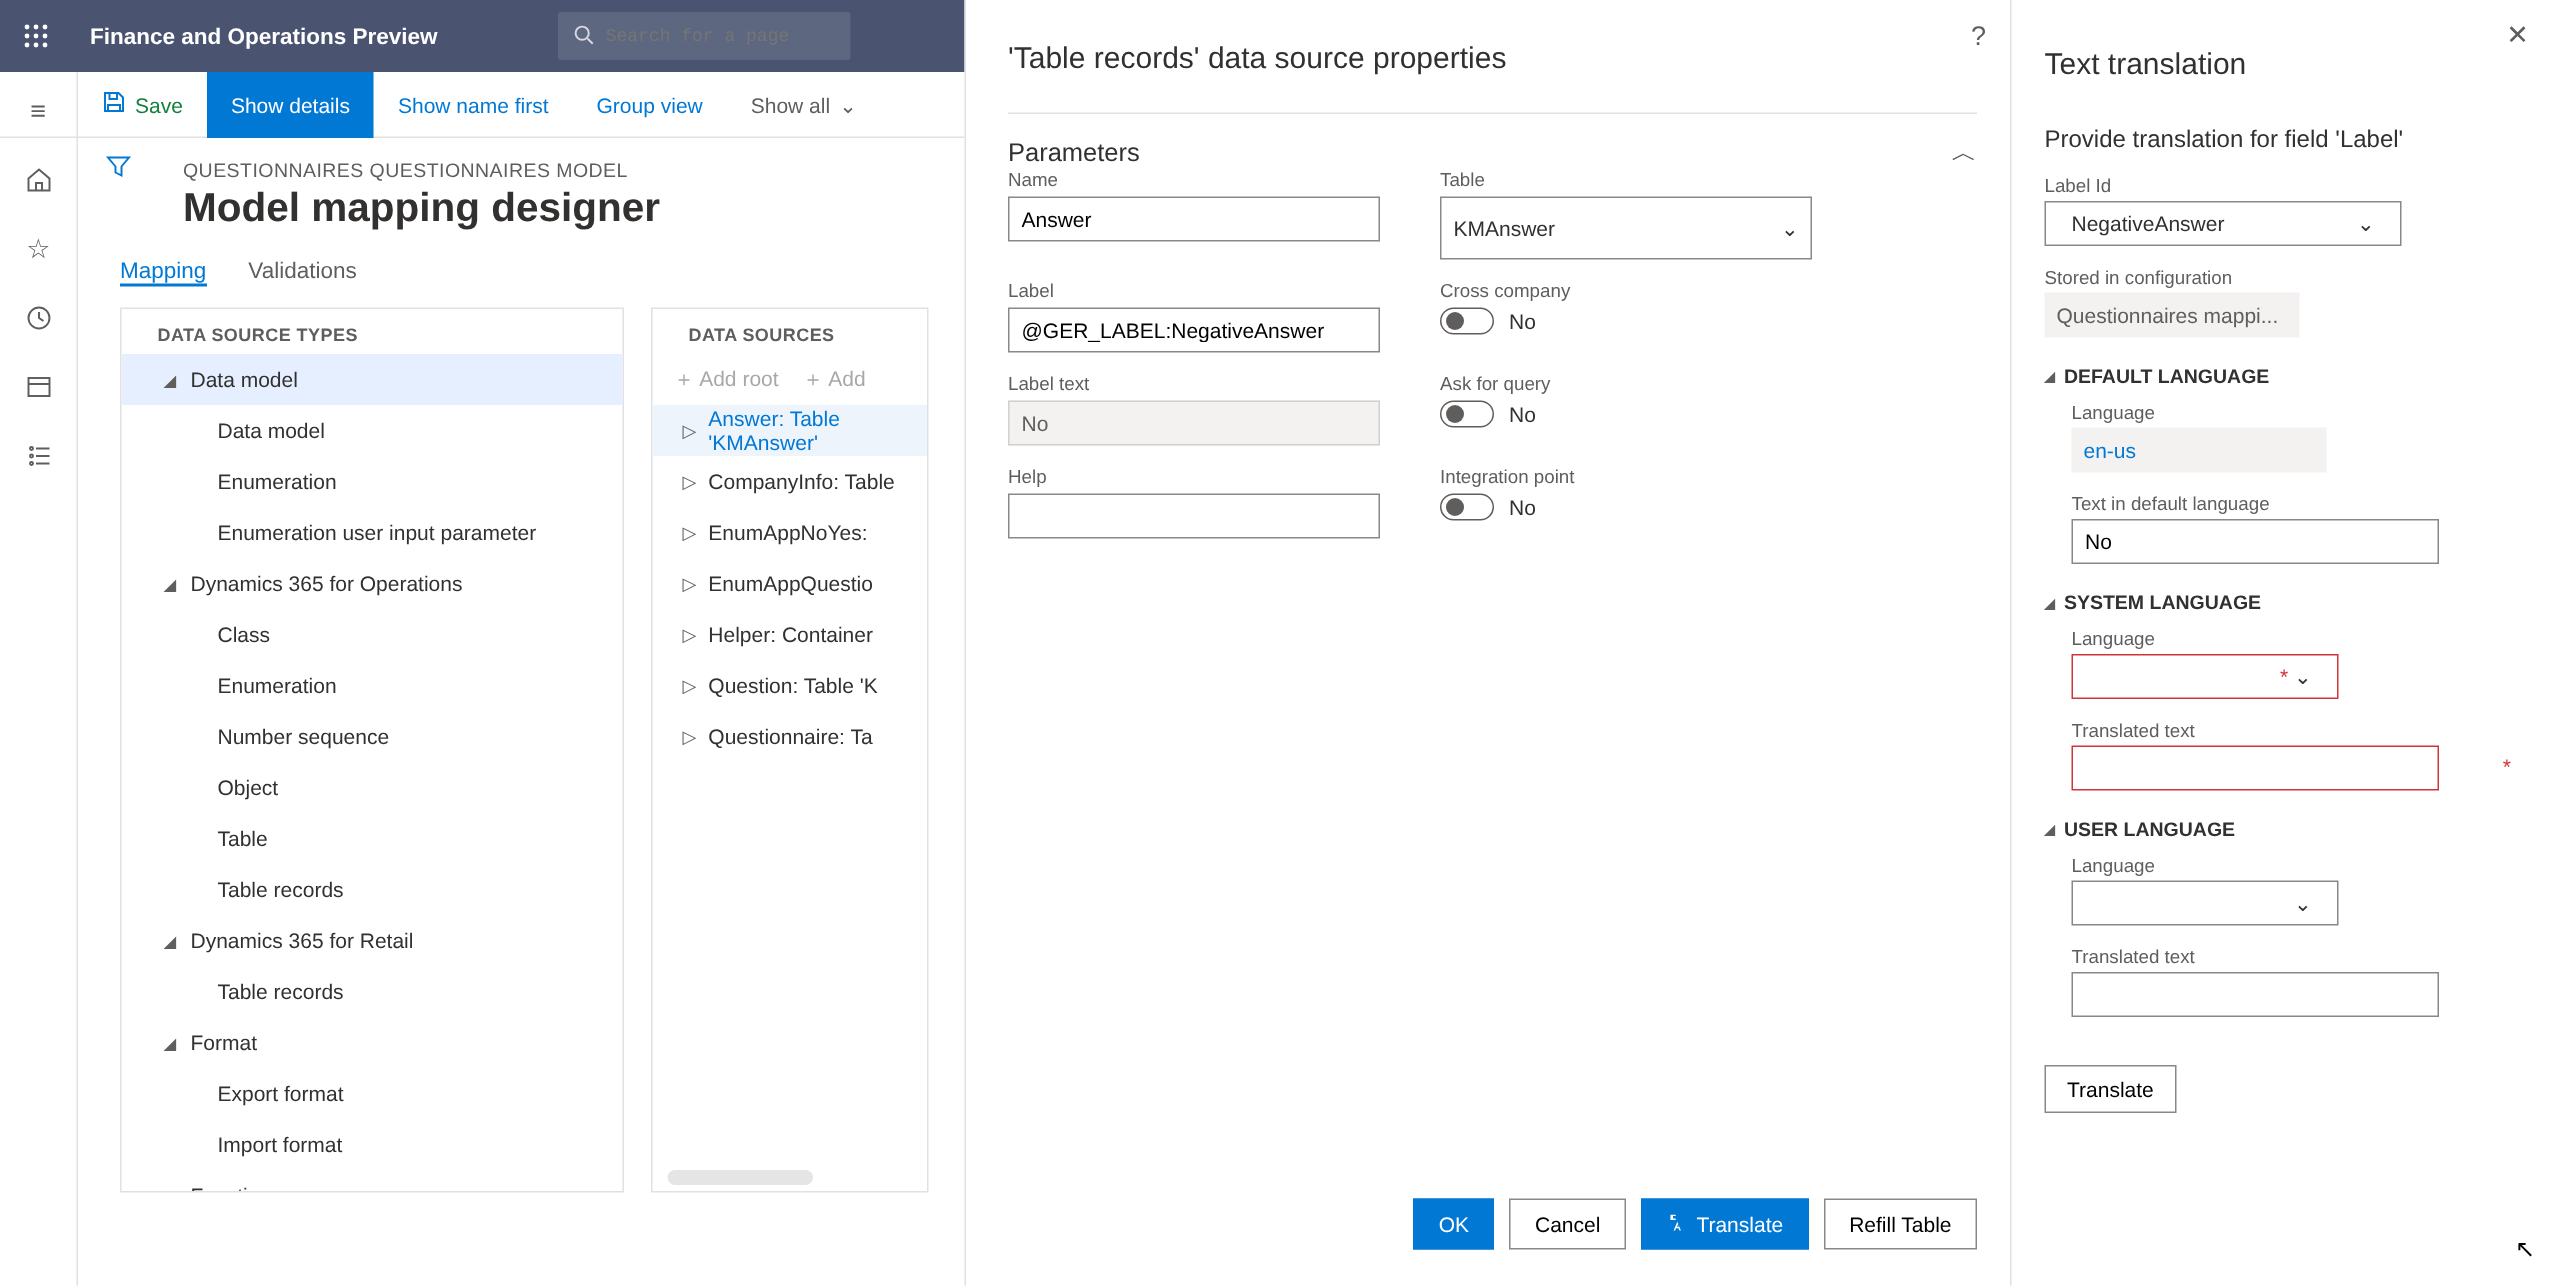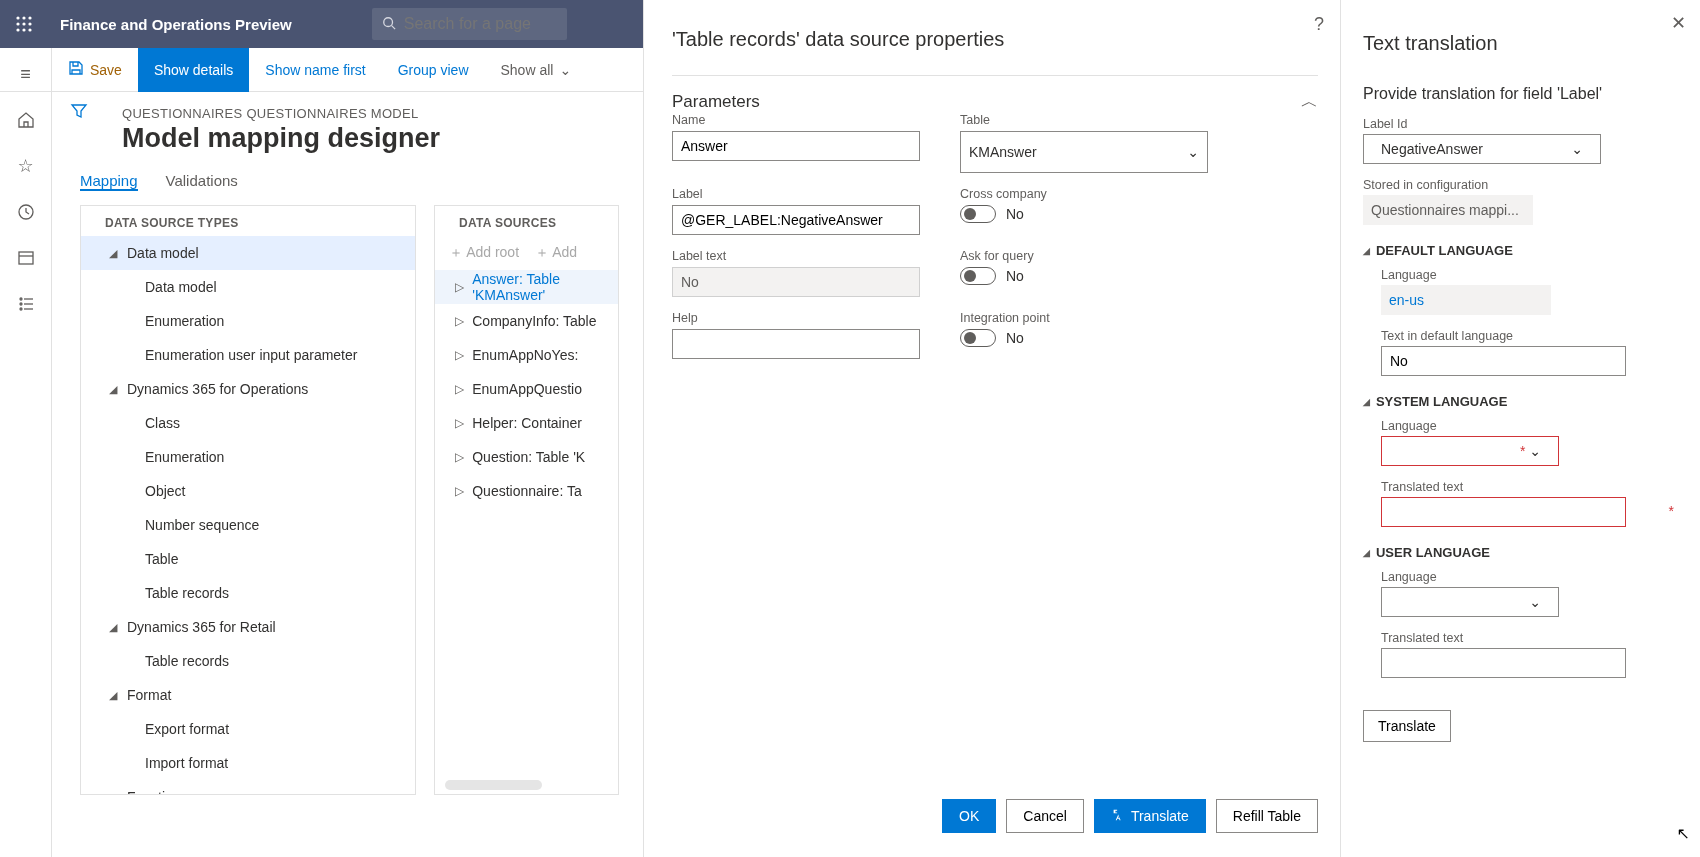--- a/index.html
+++ b/index.html
@@ -3,26 +3,26 @@
 <meta charset="utf-8">
 <style>
 * { box-sizing: border-box; margin: 0; padding: 0; font-family: "Segoe UI", Tahoma, sans-serif; }
 body { width: 1700px; height: 857px; overflow: hidden; background: #fff; color: #323130; font-size: 14px; }
 
 
 .top-bar { height: 48px; background: #4a5471; color: #fff; display: flex; align-items: center; padding: 0 8px; gap: 20px; }
 .waffle { width: 32px; height: 32px; display: flex; align-items: center; justify-content: center; font-size: 16px; }
 .app-title { font-size: 15px; font-weight: 600; }
 .search-box { margin-left: 60px; background: #5e6780; border-radius: 2px; height: 32px; width: 195px; display: flex; align-items: center; padding: 0 10px; color: #d6d8e0; gap: 8px; }
-.search-box input { background: transparent; border: none; color: #d6d8e0; font-size: 16px; outline: none; flex: 1; }
+.search-box input { background: transparent; border: none; color: #d6d8e0; font-size: 12px; outline: none; flex: 1; font-family: Liberation Mono, monospace; }
 
 
 .toolbar { height: 44px; border-bottom: 1px solid #e1e1e1; display: flex; align-items: center; padding-left: 52px; gap: 0; }
 .tool-btn { height: 44px; padding: 0 16px; display: flex; align-items: center; gap: 6px; font-size: 14px; cursor: pointer; border: none; background: transparent; }
-.tool-save { color: #a16207; }
+.tool-save { color: #15803d; }
 .tool-save .ico { color: #0078d4; }
 .tool-active { background: #0078d4; color: #fff; }
 .tool-link { color: #0078d4; }
 .tool-plain { color: #605e5c; }
 
 
 .left-rail { position: absolute; left: 0; top: 48px; width: 52px; bottom: 0; border-right: 1px solid #e1e1e1; display: flex; flex-direction: column; align-items: center; padding-top: 16px; gap: 26px; color: #605e5c; }
 .rail-ico { width: 20px; height: 20px; display: flex; align-items: center; justify-content: center; font-size: 18px; cursor: pointer; }
 
 
@@ -194,22 +194,22 @@
           </div>
         <div class="tree-item child2">Data model</div>
         <div class="tree-item child2">Enumeration</div>
         <div class="tree-item child2">Enumeration user input parameter</div>
         <div class="tree-item group">
             <span class="caret">◢</span>
             <span>Dynamics 365 for Operations</span>
           </div>
         <div class="tree-item child2">Class</div>
         <div class="tree-item child2">Enumeration</div>
+        <div class="tree-item child2">Number sequence</div>
         <div class="tree-item child2">Object</div>
-        <div class="tree-item child2">Number sequence</div>
         <div class="tree-item child2">Table</div>
         <div class="tree-item child2">Table records</div>
         <div class="tree-item group">
             <span class="caret">◢</span>
             <span>Dynamics 365 for Retail</span>
           </div>
         <div class="tree-item child2">Table records</div>
         <div class="tree-item group">
             <span class="caret">◢</span>
             <span>Format</span>

